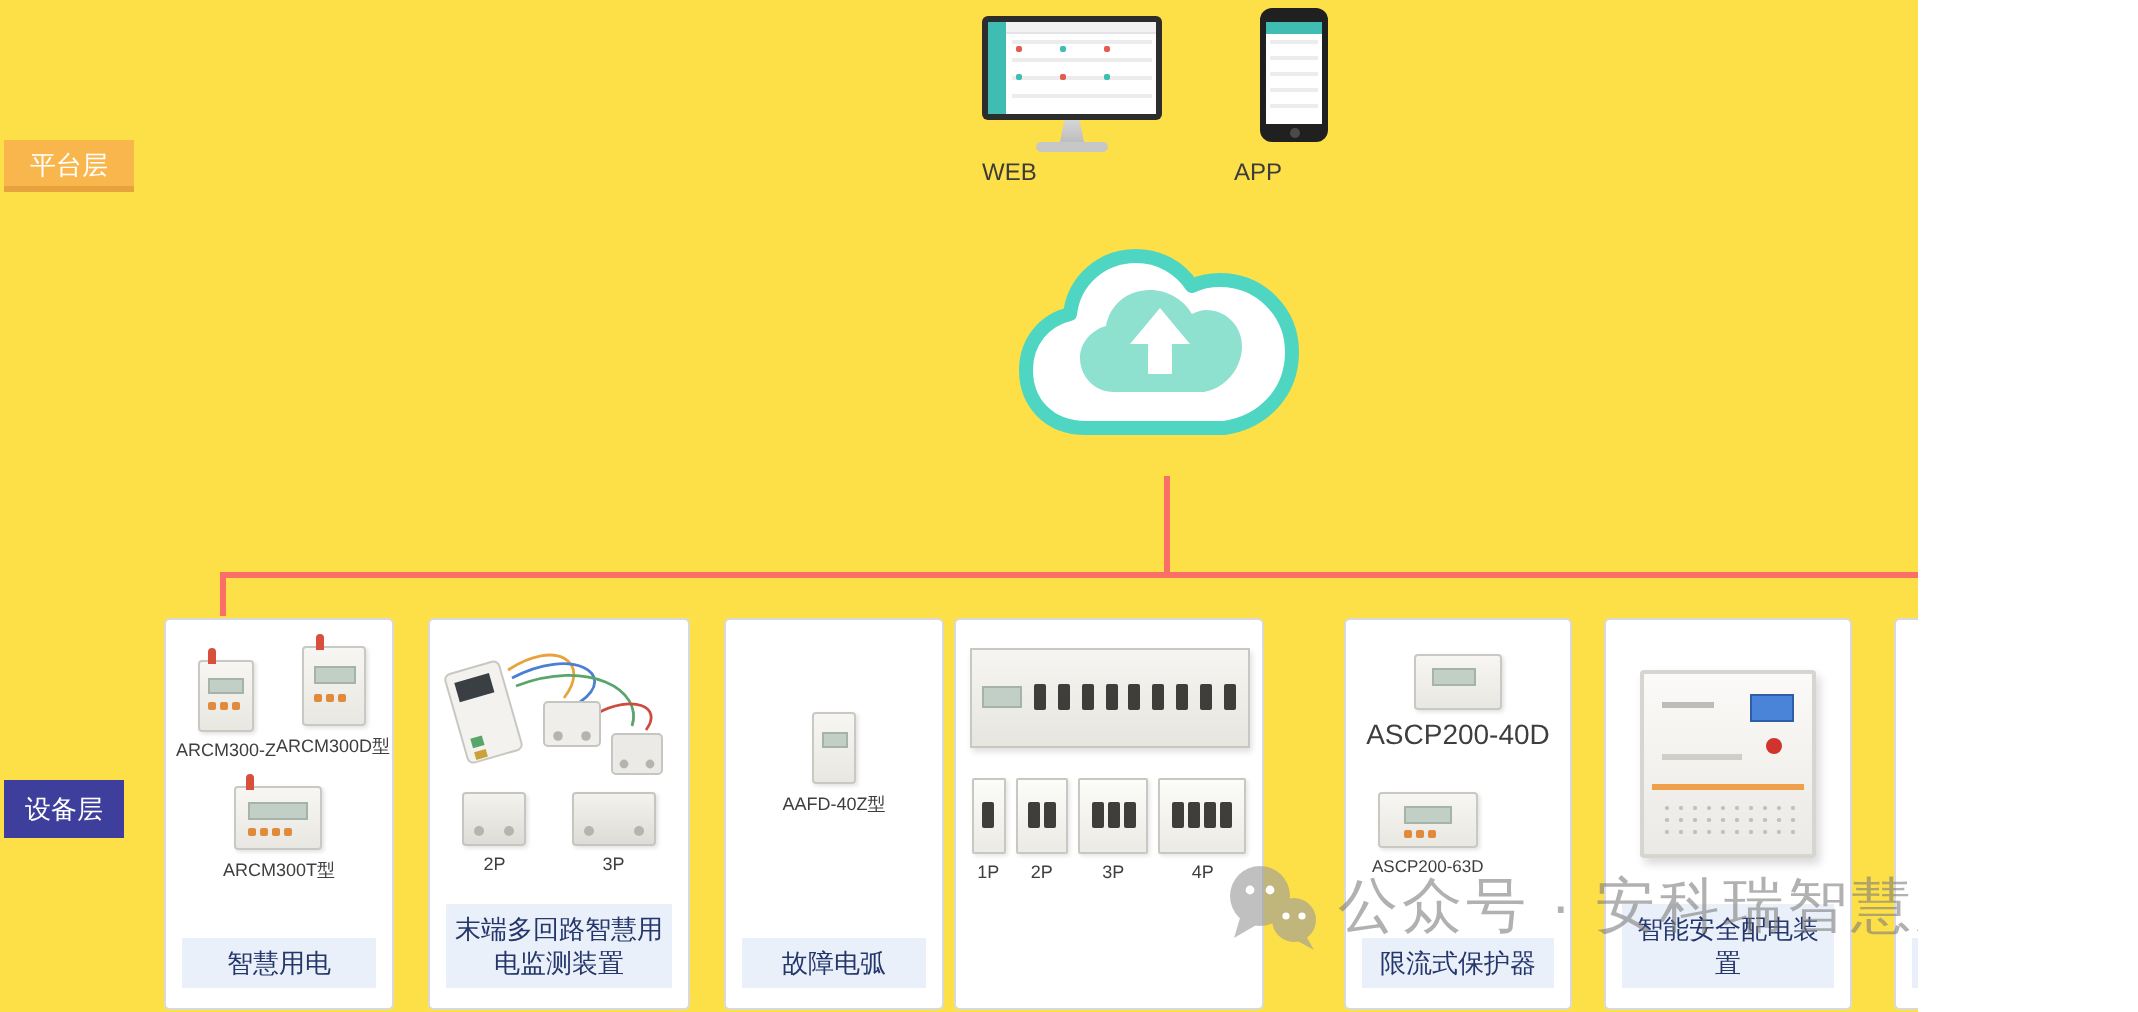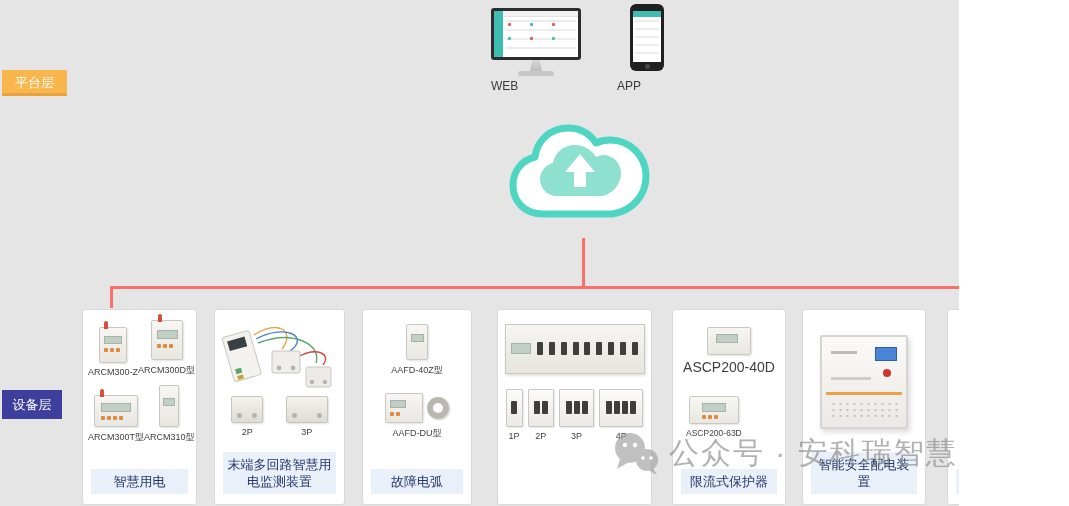--- a/index.html
+++ b/index.html
@@ -1,18 +1,18 @@
 <!DOCTYPE html>
 <html><head>
 <meta charset="utf-8">
 <style>
   * { margin:0; padding:0; box-sizing:border-box; }
   html,body { background:#fff; }
   body { font-family:"Liberation Sans", sans-serif; }
-  .stage { position:relative; width:959px; height:506px; background:#e5e5e5; overflow:hidden; }
+  .stage { position:relative; width:959px; height:506px; background:#fde047; overflow:hidden; }
 
   
   .layer-tag { position:absolute; color:#fff; font-size:13px; text-align:center; line-height:26px; }
   .tag-platform { left:2px; top:70px; width:65px; height:26px; background:#F8B64C; border-bottom:3px solid #E8A33E; }
   .tag-device { left:2px; top:390px; width:60px; height:29px; background:#3E3E9D; line-height:29px; }
 
   
   .client-label { position:absolute; font-size:12px; color:#3c3c3c; text-align:left; }
   .monitor { position:absolute; left:491px; top:8px; width:90px; }
   .mon-screen { width:90px; height:52px; background:#2d2d2d; border-radius:3px; padding:3px; }
@@ -167,26 +167,20 @@
             <span class="lcd" style="left:6px;top:7px;width:30px;height:9px;"></span>
             <span class="dots" style="left:6px;top:20px;">
                 <i></i>
                 <i></i>
                 <i></i>
                 <i></i>
               </span>
           </div>
           <div class="plabel">ARCM300T型</div>
         </div>
-        <div class="prod">
-          <div class="din" style="width:20px;height:42px;">
-            <span class="lcd" style="left:3px;top:12px;width:12px;height:8px;"></span>
-          </div>
-          <div class="plabel">ARCM310型</div>
-        </div>
       </div>
     </div>
     <div class="caption">智慧用电</div>
   </div>
 
   <div class="dbox" style="left:214px;width:131px;">
     <div class="products" style="bottom:64px;">
       <svg width="119" height="72" viewBox="0 0 119 72">
         <g transform="rotate(-16 22 38)">
           <rect x="8" y="14" width="28" height="46" rx="3" fill="#f3f2ee" stroke="#c8c7c1"></rect>
@@ -220,38 +214,25 @@
   </div>
 
   <div class="dbox" style="left:362px;width:110px;">
     <div class="products">
       <div class="prod">
         <div class="din" style="width:22px;height:36px;">
           <span class="lcd" style="left:4px;top:9px;width:13px;height:8px;"></span>
         </div>
         <div class="plabel">AAFD-40Z型</div>
       </div>
-      <div class="prod">
-        <div style="display:flex;align-items:center;gap:4px;">
-          <div class="din" style="width:38px;height:30px;">
-            <span class="lcd" style="left:4px;top:6px;width:16px;height:8px;"></span>
-            <span class="dots" style="left:4px;top:18px;">
-                <i></i>
-                <i></i>
-              </span>
-          </div>
-          <div class="coil"></div>
-        </div>
-        <div class="plabel">AAFD-DU型</div>
-      </div>
     </div>
     <div class="caption">故障电弧</div>
   </div>
 
-  <div class="dbox" style="left:497px;width:155px;text-decoration:underline;">
+  <div class="dbox" style="left:477px;width:155px;text-decoration:underline;">
     <div class="products">
       <div class="brkstrip">
         <span class="slcd"></span>
         <span class="tg"></span>
           <span class="tg"></span>
           <span class="tg"></span>
         <span class="tg"></span>
           <span class="tg"></span>
           <span class="tg"></span>
         <span class="tg"></span>

